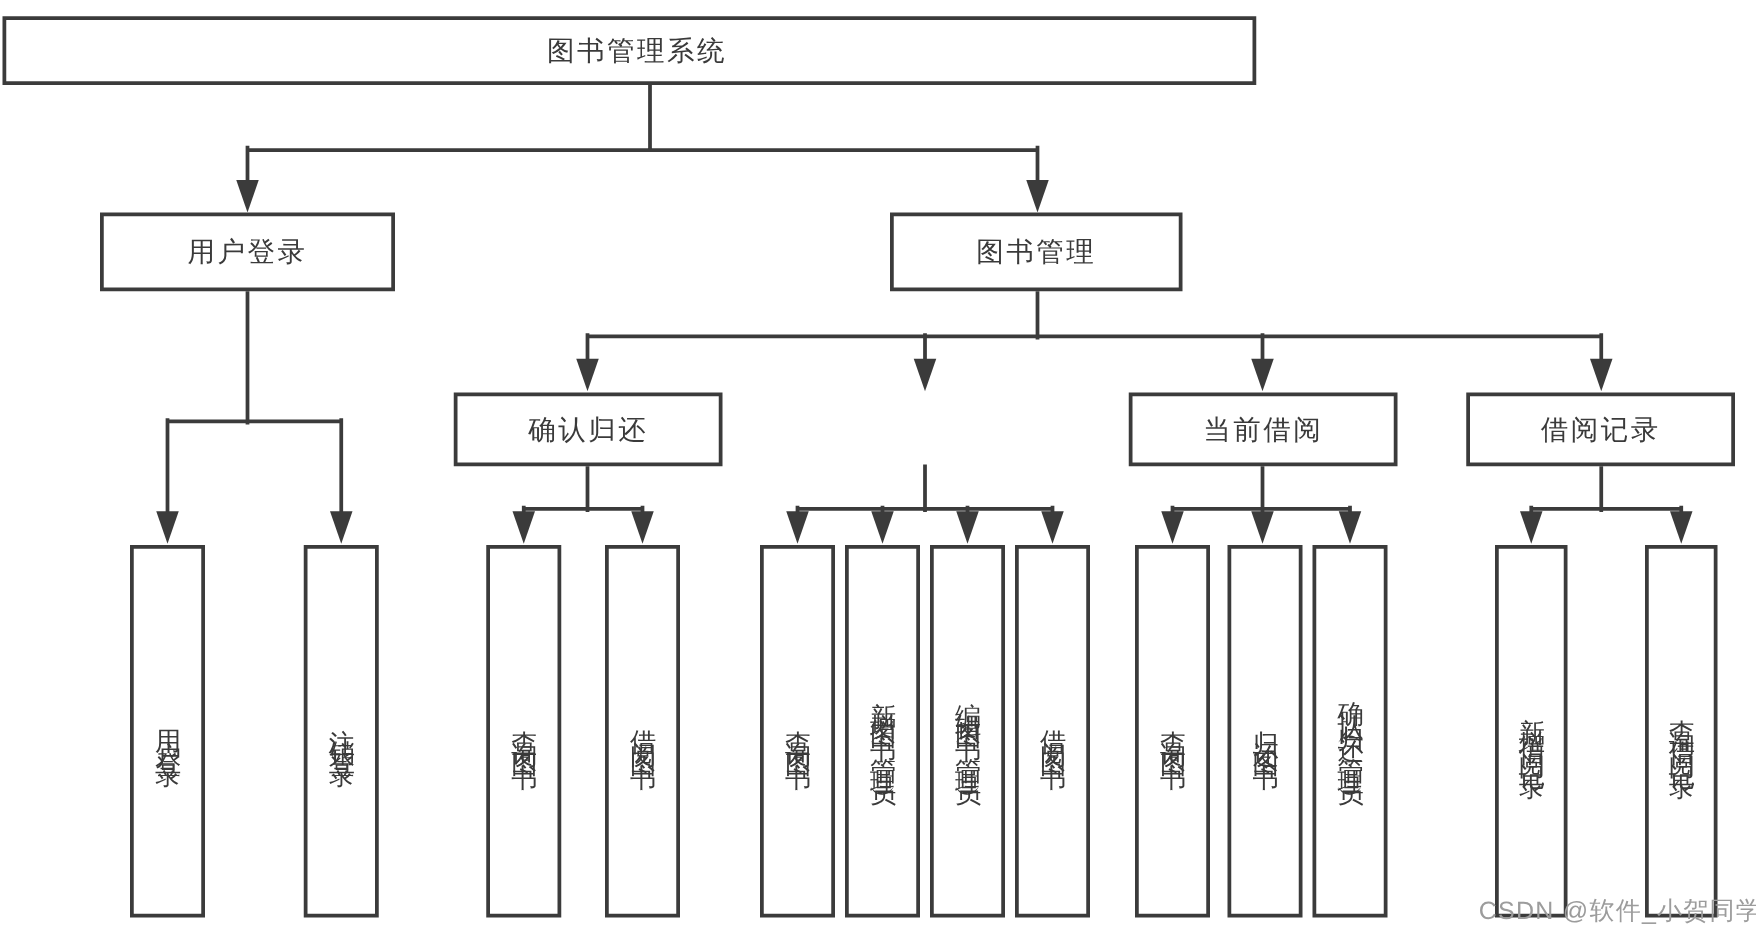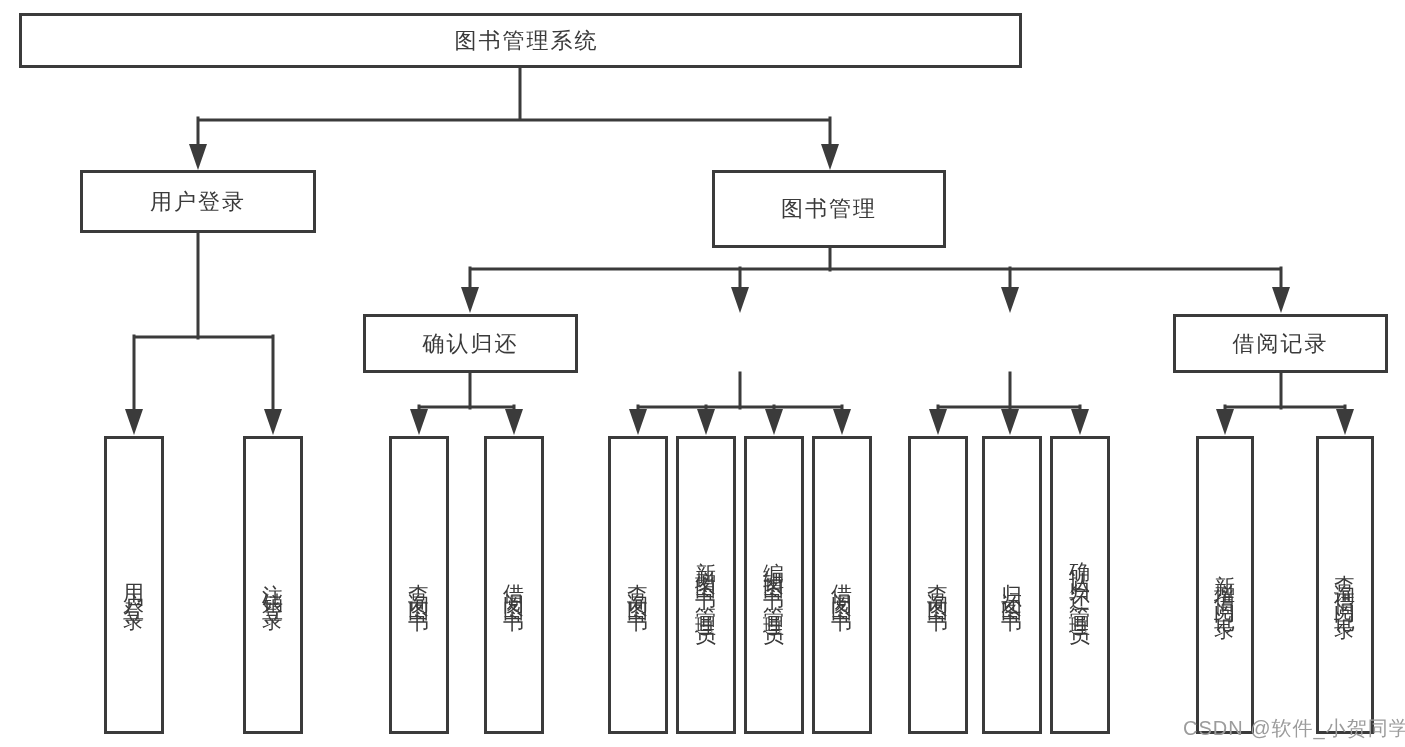--- a/index.html
+++ b/index.html
@@ -110,33 +110,36 @@
       <polygon points="765,409 783,409 774,435"></polygon>
       <polygon points="833,409 851,409 842,435"></polygon>
       <polygon points="929,409 947,409 938,435"></polygon>
       <polygon points="1001,409 1019,409 1010,435"></polygon>
       <polygon points="1071,409 1089,409 1080,435"></polygon>
       <polygon points="1216,409 1234,409 1225,435"></polygon>
       <polygon points="1336,409 1354,409 1345,435"></polygon>
     </g>
   </svg>
 
-  <div class="box h-box" style="left:19px; top:13px; width:1003px; height:55px;padding-left:12px;">
+  <div class="box h-box" style="left:2px; top:13px; width:1003px; height:55px;padding-left:12px;">
     <span>图书管理系统</span>
   </div>
 
   <div class="box h-box" style="left:80px; top:170px; width:236px; height:63px;">
     <span>用户登录</span>
   </div>
-  <div class="box h-box" style="left:712px; top:170px; width:234px; height:78px;font-family:Liberation Mono, monospace;">
+  <div class="box h-box" style="left:712px; top:170px; width:234px; height:63px;font-family:Liberation Mono, monospace;">
     <span>图书管理</span>
   </div>
 
   <div class="box h-box" style="left:363px; top:314px; width:215px; height:59px;">
     <span>确认归还</span>
+  </div>
+  <div class="box h-box" style="left:903px; top:314px; width:215px; height:59px;">
+    <span>当前借阅</span>
   </div>
   <div class="box h-box" style="left:1173px; top:314px; width:215px; height:59px;align-items:center;">
     <span>借阅记录</span>
   </div>
 
   <div class="box v-box" style="left:104px; width:60px;">
     <span class="v-text">用户登录</span>
   </div>
   <div class="box v-box" style="left:243px; width:60px;">
     <span class="v-text">注销登录</span>

